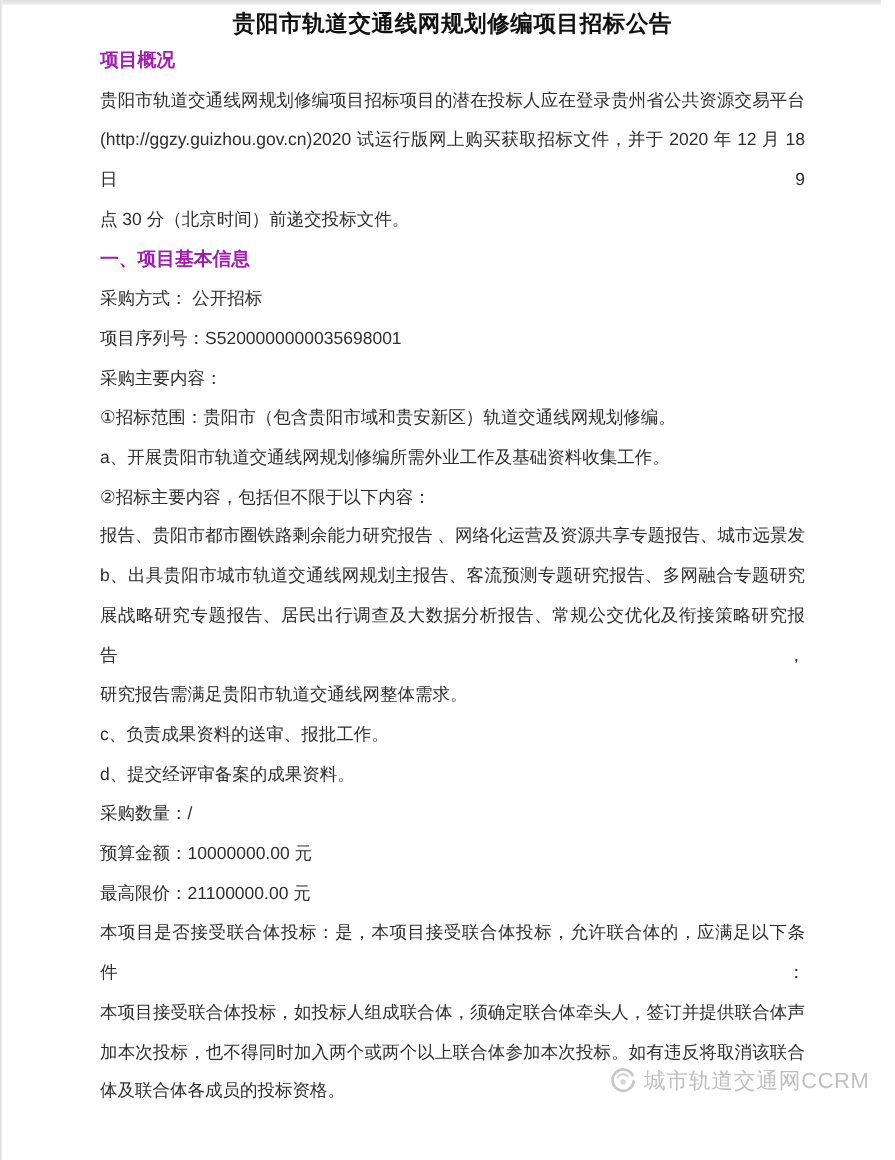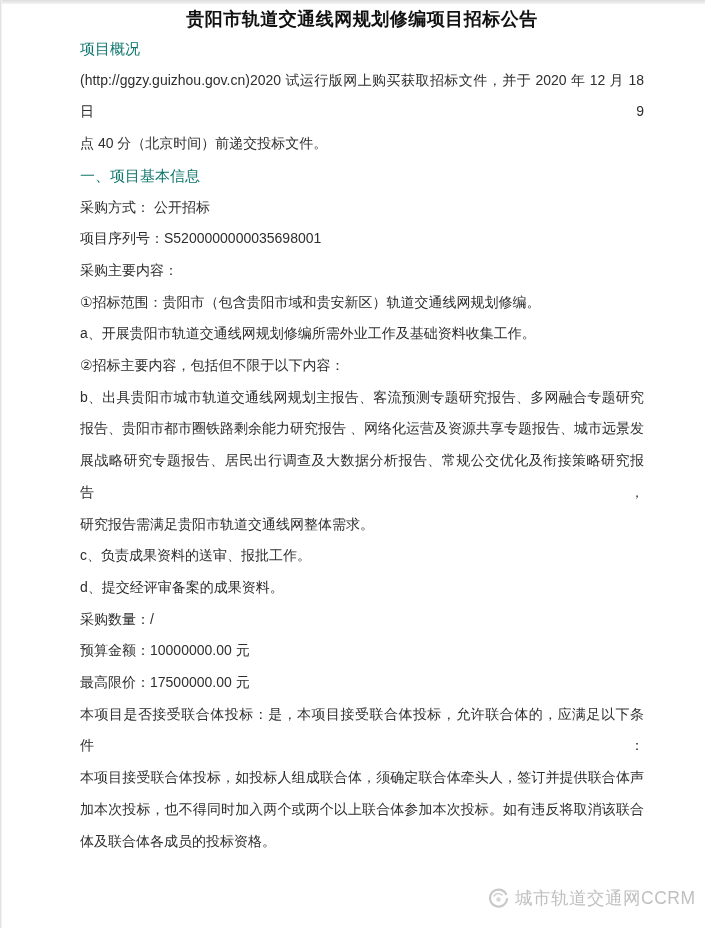--- a/index.html
+++ b/index.html
@@ -37,39 +37,39 @@
     font-weight: bold;
     color: #111111;
     text-align: center;
     line-height: 28px;
     letter-spacing: 0.5px;
     white-space: nowrap;
   }
   .sec-heading {
     margin: 0;
     font-size: 15px;
-    font-weight: normal;
-    color: #0f766e;
+    font-weight: bold;
+    color: #a21caf;
     line-height: 31.7px;
     white-space: nowrap;
   }
   .line {
     margin: 0;
     font-size: 14px;
     line-height: 31.7px;
     color: #2e2e2e;
   }
   .line.fill {
     text-align: justify;
     text-align-last: justify;
   }
   .watermark {
     position: absolute;
     left: 486px;
-    top: 886px;
+    top: 852px;
     display: flex;
     align-items: center;
     gap: 5px;
     color: #b9b9b9;
     font-size: 17.5px;
     letter-spacing: 0.5px;
     white-space: nowrap;
     opacity: 0.9;
     pointer-events: none;
   }
@@ -82,39 +82,40 @@
 </head>
 <body>
 
 <div class="page">
   <div class="edge-top"></div>
   <div class="edge-left"></div>
 
   <h1 class="doc-title">贵阳市轨道交通线网规划修编项目招标公告</h1>
 
   <h2 class="sec-heading">项目概况</h2>
+  <p class="line fill">贵阳市轨道交通线网规划修编项目招标项目的潜在投标人应在登录贵州省公共资源交易平台</p>
   <p class="line fill">(http://ggzy.guizhou.gov.cn)2020 试运行版网上购买获取招标文件，并于 2020 年 12 月 18 日 9</p>
-  <p class="line">点 40 分（北京时间）前递交投标文件。</p>
+  <p class="line">点 30 分（北京时间）前递交投标文件。</p>
 
   <h2 class="sec-heading">一、项目基本信息</h2>
   <p class="line">采购方式： 公开招标</p>
   <p class="line">项目序列号：S5200000000035698001</p>
   <p class="line">采购主要内容：</p>
   <p class="line">①招标范围：贵阳市（包含贵阳市域和贵安新区）轨道交通线网规划修编。</p>
   <p class="line">a、开展贵阳市轨道交通线网规划修编所需外业工作及基础资料收集工作。</p>
   <p class="line">②招标主要内容，包括但不限于以下内容：</p>
+  <p class="line fill">报告、贵阳市都市圈铁路剩余能力研究报告 、网络化运营及资源共享专题报告、城市远景发</p>
   <p class="line fill">b、出具贵阳市城市轨道交通线网规划主报告、客流预测专题研究报告、多网融合专题研究</p>
-  <p class="line fill">报告、贵阳市都市圈铁路剩余能力研究报告 、网络化运营及资源共享专题报告、城市远景发</p>
   <p class="line fill">展战略研究专题报告、居民出行调查及大数据分析报告、常规公交优化及衔接策略研究报告，</p>
   <p class="line">研究报告需满足贵阳市轨道交通线网整体需求。</p>
   <p class="line">c、负责成果资料的送审、报批工作。</p>
   <p class="line">d、提交经评审备案的成果资料。</p>
   <p class="line">采购数量：/</p>
   <p class="line">预算金额：10000000.00 元</p>
-  <p class="line">最高限价：17500000.00 元</p>
+  <p class="line">最高限价：21100000.00 元</p>
   <p class="line fill">本项目是否接受联合体投标：是，本项目接受联合体投标，允许联合体的，应满足以下条件：</p>
   <p class="line fill">本项目接受联合体投标，如投标人组成联合体，须确定联合体牵头人，签订并提供联合体声</p>
   <p class="line fill">加本次投标，也不得同时加入两个或两个以上联合体参加本次投标。如有违反将取消该联合</p>
   <p class="line">体及联合体各成员的投标资格。</p>
 
   <div class="watermark">
     <svg class="logo" viewBox="0 0 24 24">
       <path d="M 20 8 A 8.5 8.5 0 1 0 21 13" fill="none" stroke="#c3c3c3" stroke-width="2.2" stroke-linecap="round"></path>
       <path d="M 8 10 A 5 5 0 0 1 16 9" fill="none" stroke="#cccccc" stroke-width="1.6" stroke-linecap="round"></path>
       <circle cx="12.5" cy="13.5" r="2.2" fill="#d2d2d2"></circle>

